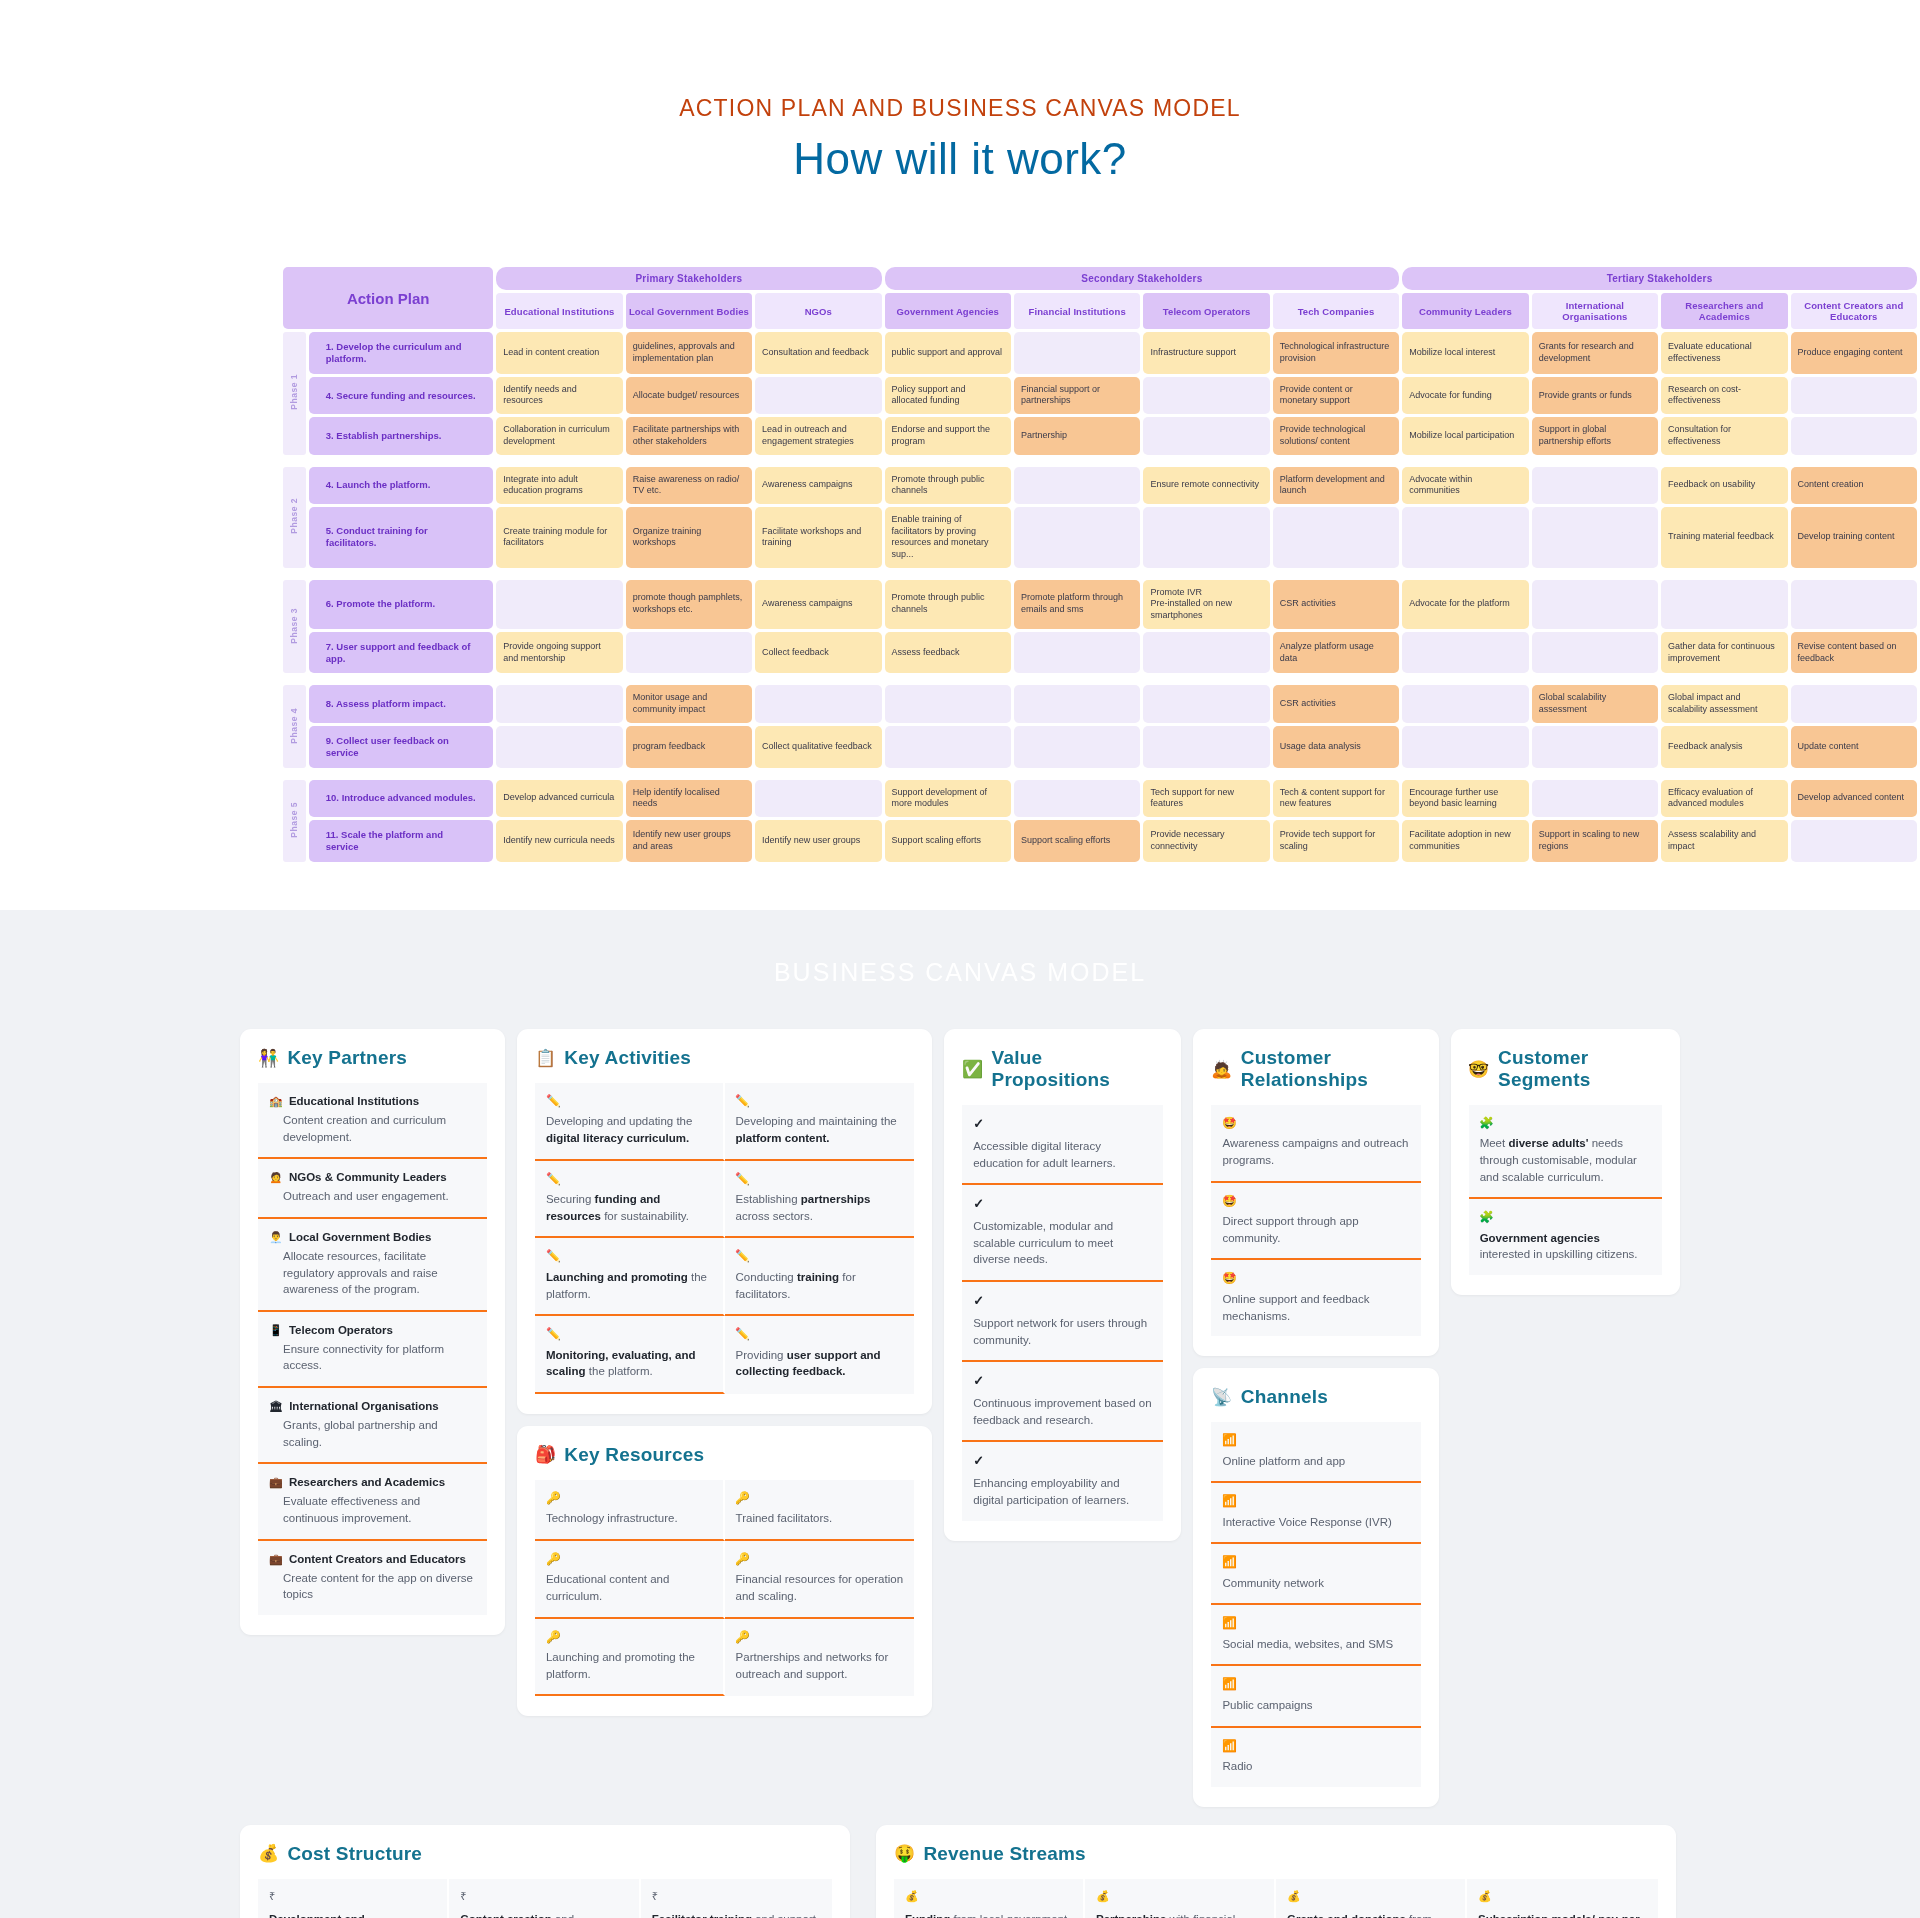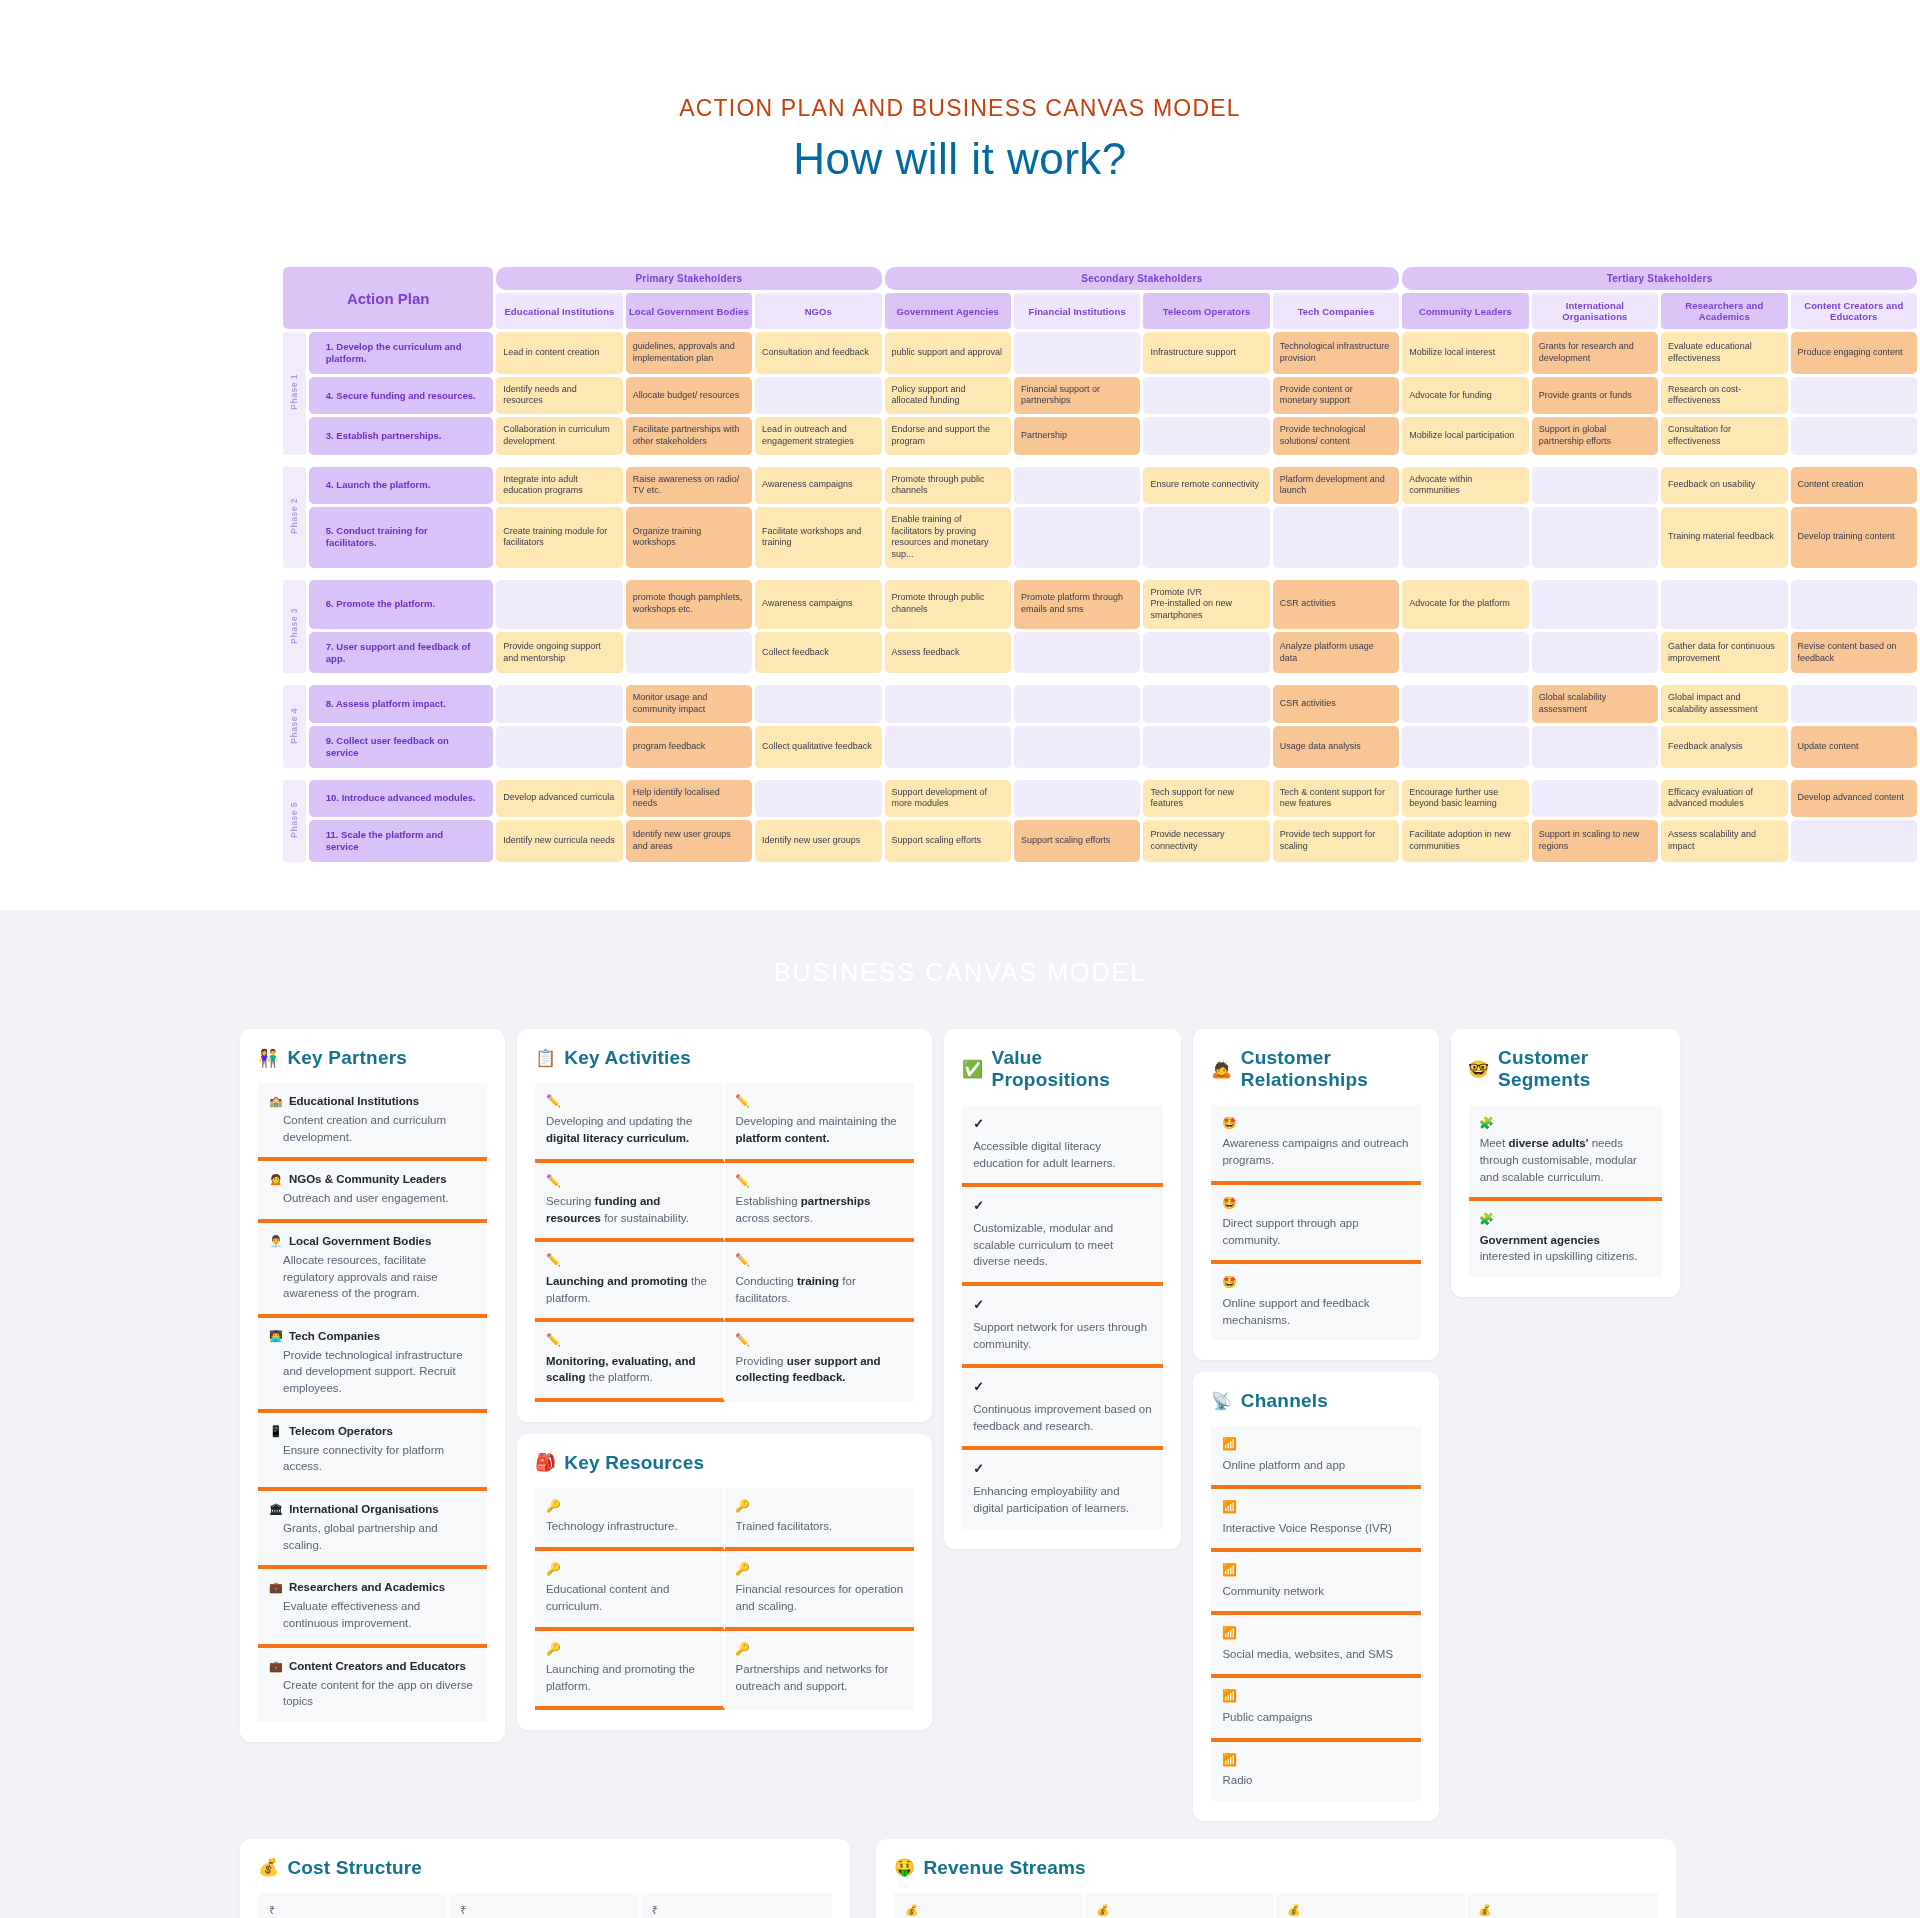--- a/index.html
+++ b/index.html
@@ -164,21 +164,21 @@
     align-items: center;
     gap: 8px;
     letter-spacing: .2px;
   }
   .card-title .emo { font-size: 17px; }
 
   .items { display: flex; flex-direction: column; }
   .item {
     background: #f7f8fa;
     padding: 10px 11px 12px 11px;
-    border-bottom: 4px solid #f97316;
+    border-bottom: 2px solid #f97316;
     font-size: 11.5px;
     line-height: 1.45;
     color: #5b6270;
   }
   .item:last-child { border-bottom: 0; }
   .item b { color: #21262e; font-weight: 700; }
   .item .emo { font-size: 11px; margin-right: 3px; }
   .item .head { display: block; color: #21262e; font-weight: 700; margin-bottom: 2px; }
   .item .desc { display: block; padding-left: 14px; }
   .item .tick { display: block; font-size: 13px; color: #21262e; margin-bottom: 4px; font-weight: 700; }
@@ -443,24 +443,20 @@
             </div>
             <div class="item">
               <span class="head"><span class="emo">🙍</span> NGOs &amp; Community Leaders</span>
               <span class="desc">Outreach and user engagement.</span>
             </div>
             <div class="item">
               <span class="head"><span class="emo">👨‍💼</span> Local Government Bodies</span>
               <span class="desc">Allocate resources, facilitate regulatory approvals and raise awareness of the program.</span>
             </div>
             <div class="item">
-              <span class="head"><span class="emo">👨‍💻</span> Tech Companies</span>
-              <span class="desc">Provide technological infrastructure and development support. Recruit employees.</span>
-            </div>
-            <div class="item">
               <span class="head"><span class="emo">📱</span> Telecom Operators</span>
               <span class="desc">Ensure connectivity for platform access.</span>
             </div>
             <div class="item">
               <span class="head"><span class="emo">🏛</span> International Organisations</span>
               <span class="desc">Grants, global partnership and scaling.</span>
             </div>
             <div class="item">
               <span class="head"><span class="emo">💼</span> Researchers and Academics</span>
               <span class="desc">Evaluate effectiveness and continuous improvement.</span>

